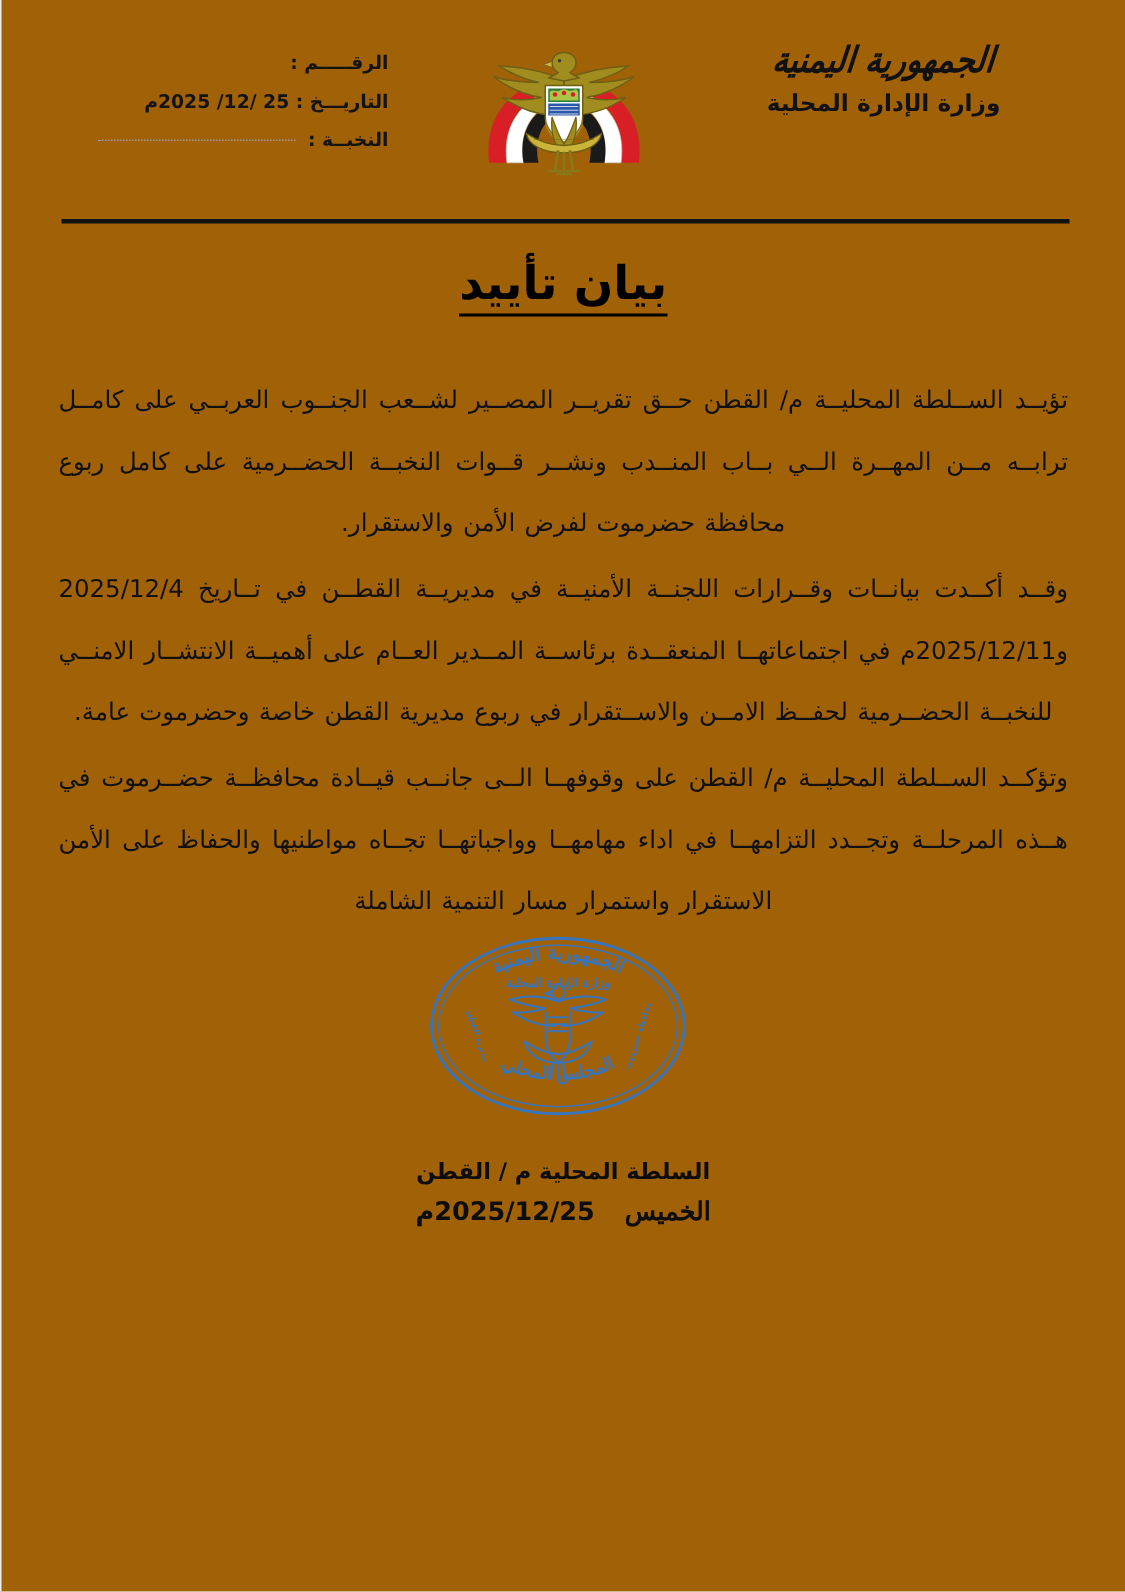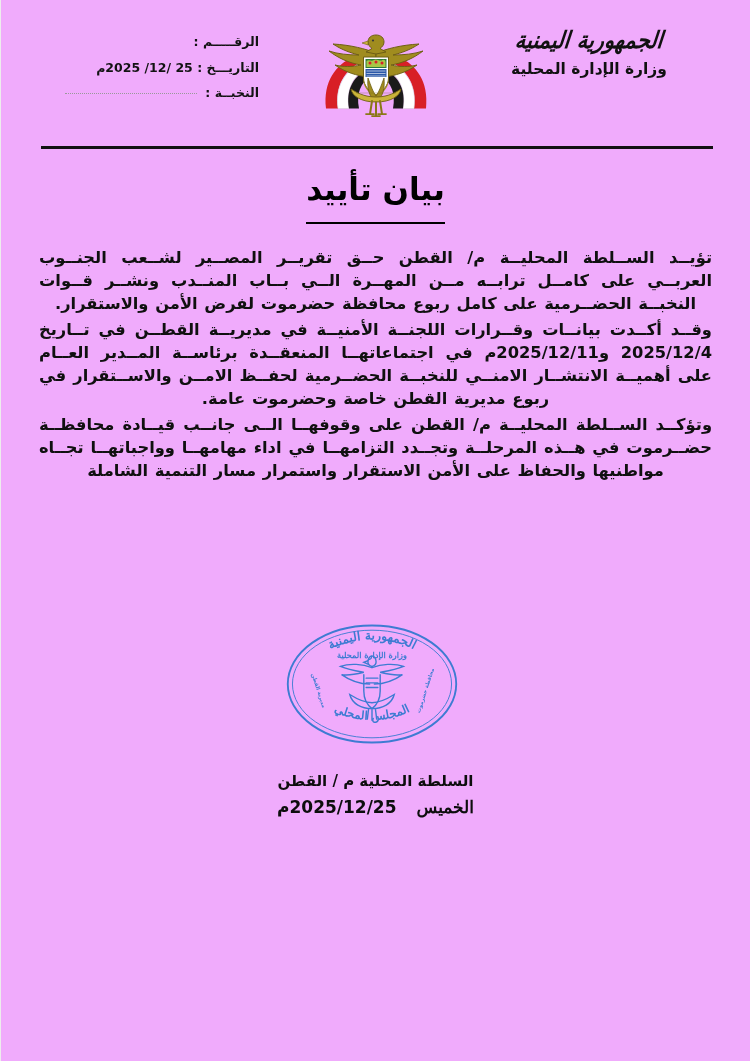--- a/index.html
+++ b/index.html
@@ -8,21 +8,21 @@
     padding: 0;
     background: #ffffff;
   }
   body {
     font-family: "DejaVu Sans", "Liberation Sans", sans-serif;
   }
   .page {
     position: relative;
     width: 750px;
     height: 1061px;
-    background: #f0abfc;
+    background: #a16207;
     overflow: hidden;
     border-left: 1px solid #ededed;
     box-sizing: border-box;
   }
 
   
   .header {
     position: absolute;
     top: 0;
     left: 0;
@@ -128,40 +128,40 @@
     left: 0;
     right: 0;
     text-align: center;
   }
   .doc-title {
     display: inline-block;
     font-size: 31px;
     font-weight: 700;
     color: #000;
     letter-spacing: 1px;
-    padding-bottom: 13px;
+    padding-bottom: 0;
     border-bottom: 2.5px solid #000;
     line-height: 1.25;
   }
 
   
   .body-text {
     position: absolute;
     top: 246px;
     right: 38px;
     left: 38px;
     direction: rtl;
     text-align: justify;
     text-align-last: center;
   }
   .para {
     font-size: 16.3px;
-    font-weight: 700;
+    font-weight: 400;
     color: #101010;
-    line-height: 23px;
+    line-height: 41px;
     margin: 0 0 3px 0;
     text-align: justify;
     word-spacing: 1px;
   }
   .para:last-child { margin-bottom: 4px; }
 
   
   .stamp {
     position: absolute;
     top: 622px;

